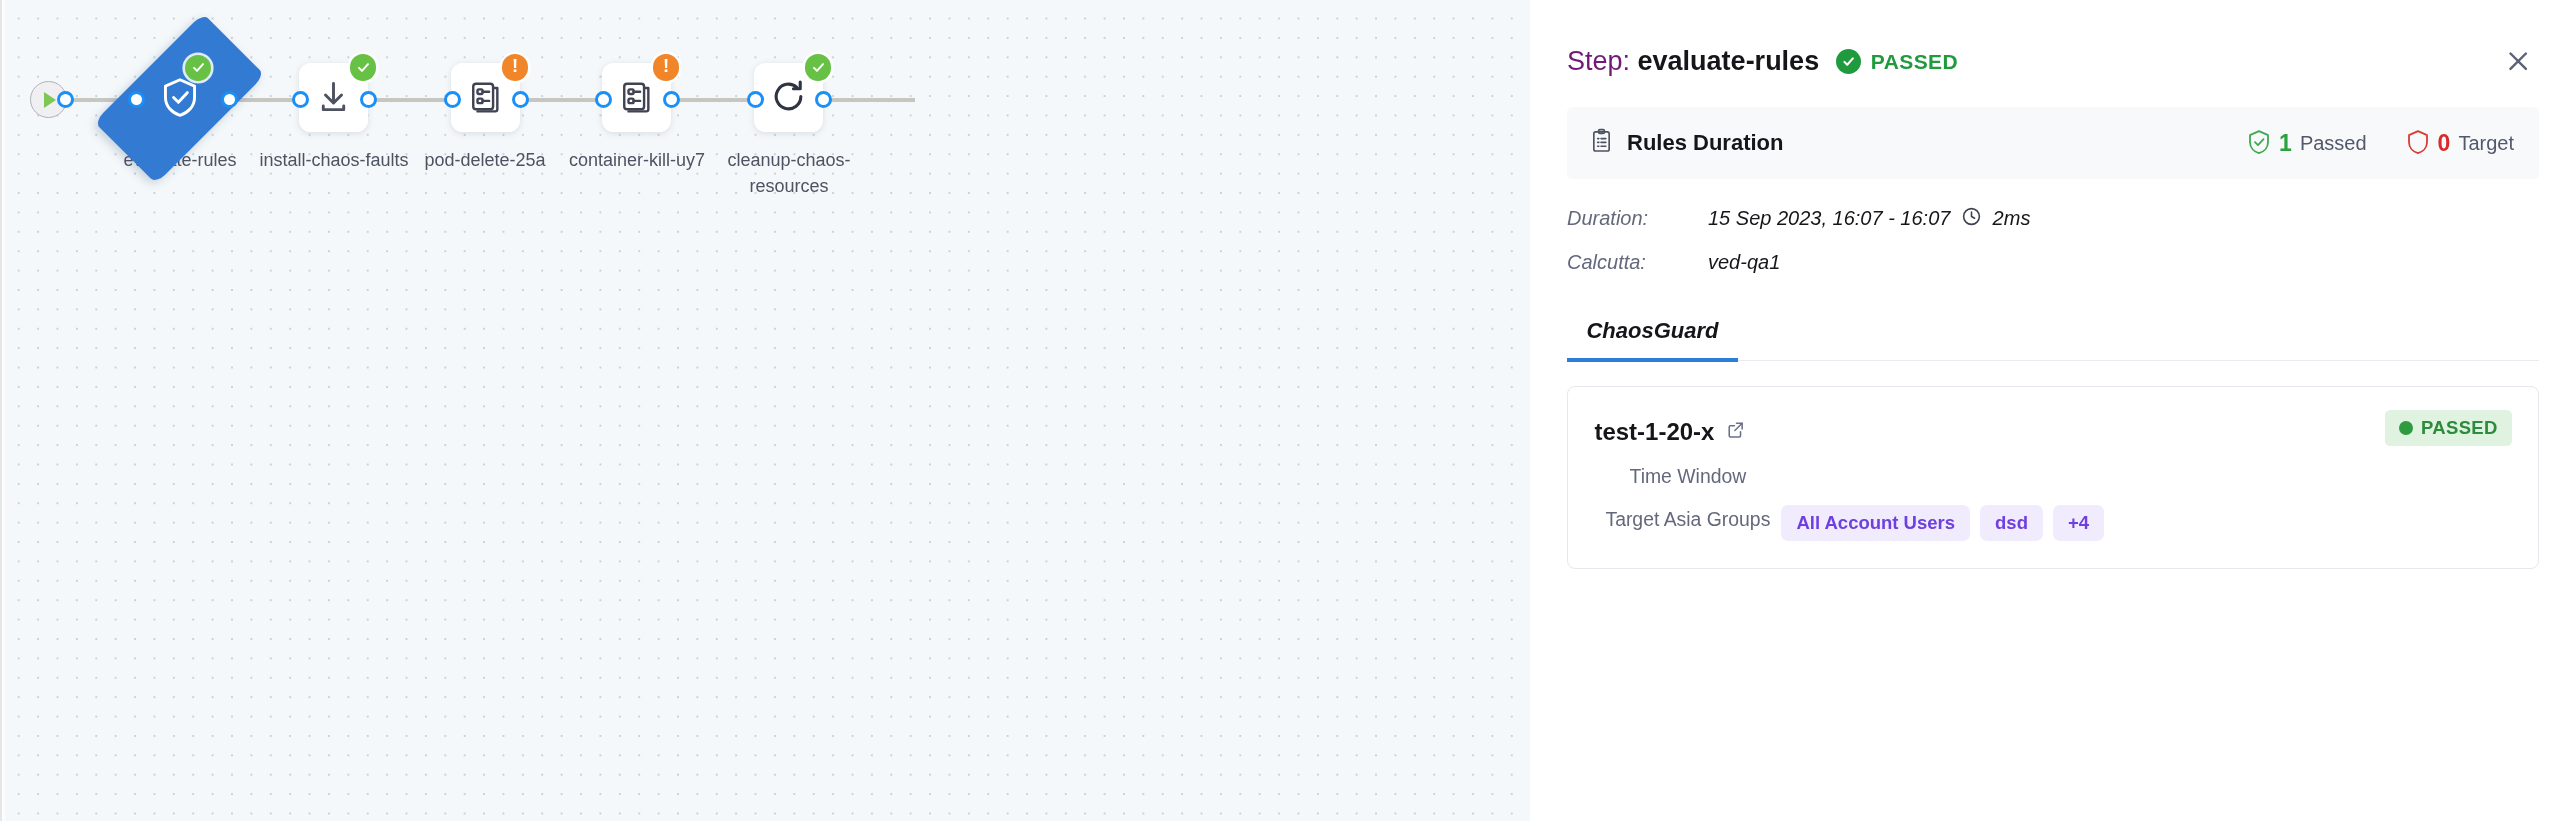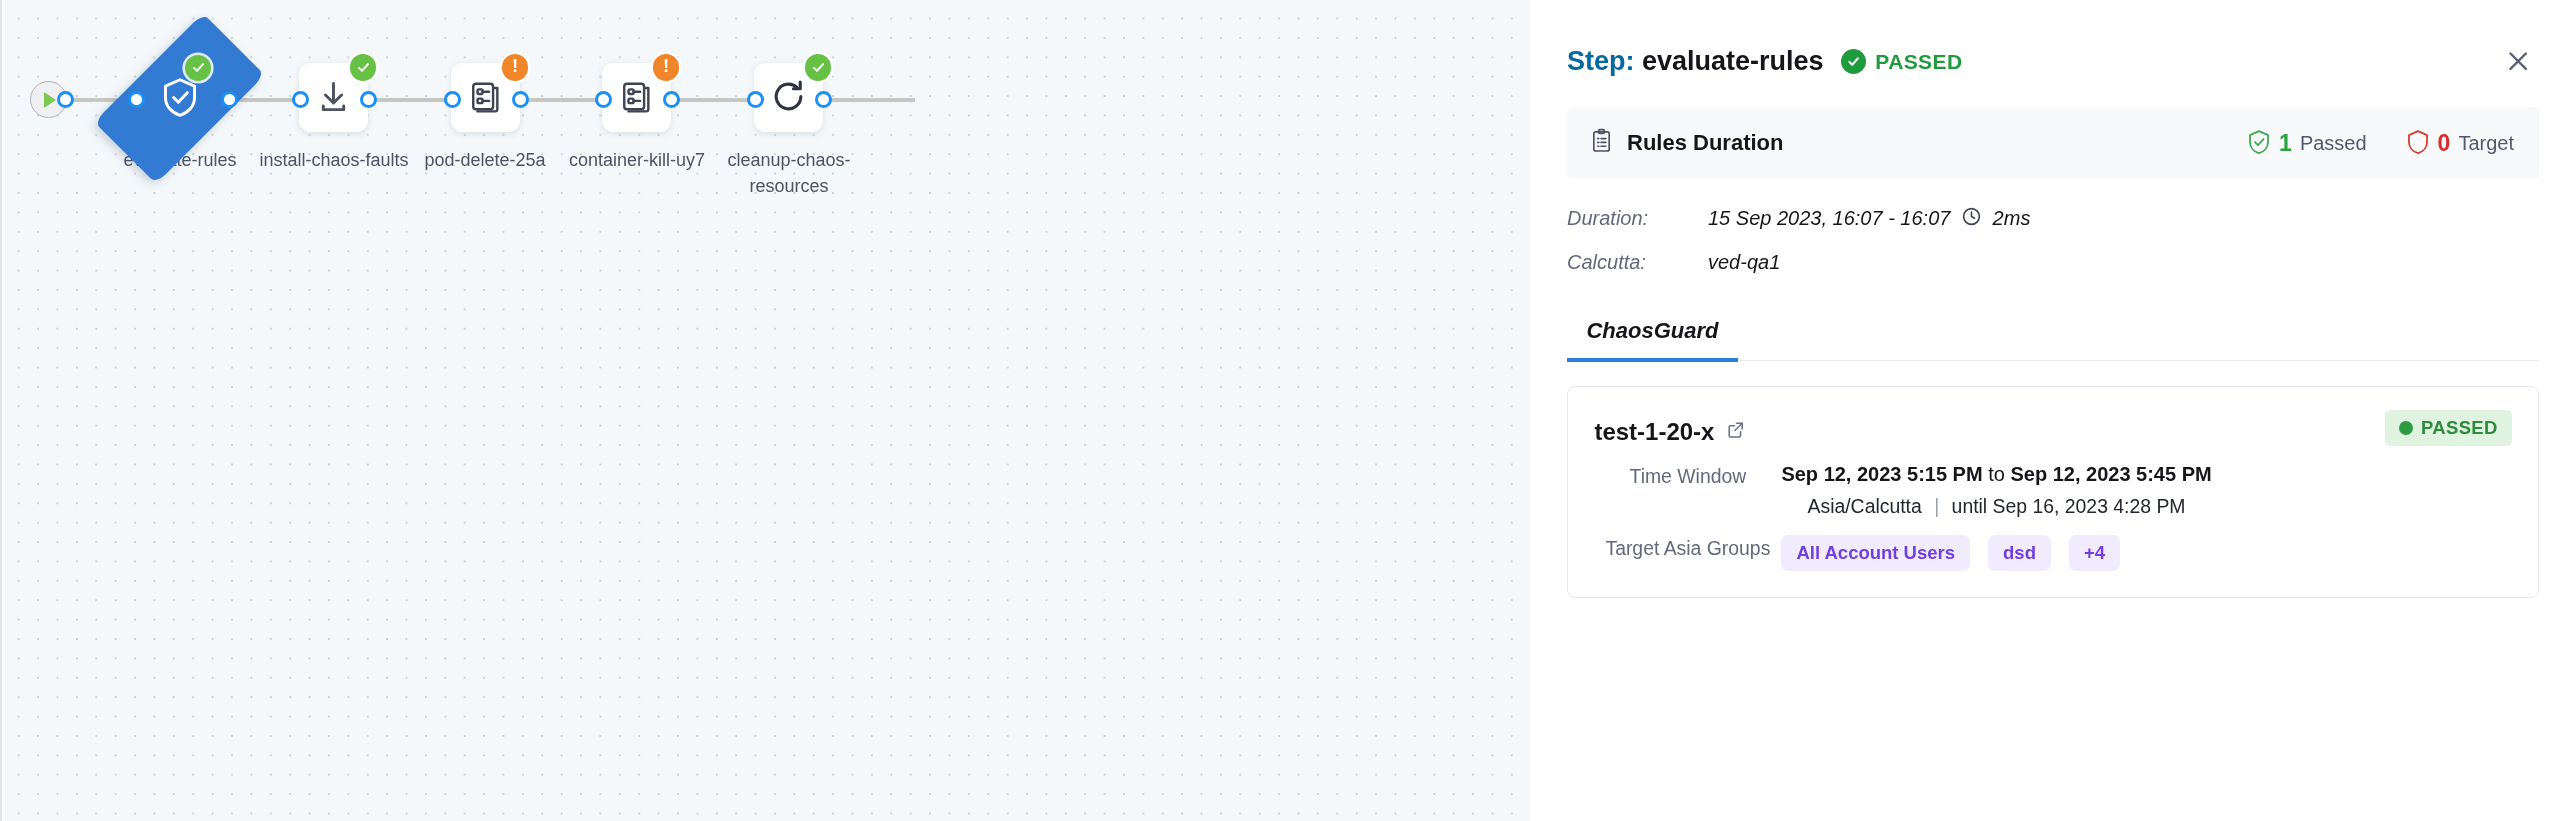--- a/index.html
+++ b/index.html
@@ -142,21 +142,21 @@
     display: flex; align-items: center;
     padding: 35px 37px 0 37px;
     height: 88px;
   }
   .step-title {
     font-size: 27px;
     color: #16161a;
     font-weight: 600;
     white-space: nowrap;
   }
-  .step-title .lbl { color: #0369a1; font-weight: 700; }
+  .step-title .lbl { color: #701a75; font-weight: 400; }
   .head-status {
     display: flex; align-items: center; gap: 9.7px; margin-left: 17px;
   }
   .check-circle {
     width: 25px; height: 25px; border-radius: 50%;
     background: #1f9b3e;
     display: flex; align-items: center; justify-content: center;
   }
   .passed-word {
     color: #1f9b3e; font-size: 21px; font-weight: 600; letter-spacing: 0.4px;
@@ -235,21 +235,21 @@
     display: flex; align-items: center; gap: 8px;
   }
   .pill-dot { width: 14px; height: 14px; border-radius: 50%; background: #2e9b41; }
 
   .rc-row { display: flex; margin-top: 17px; text-align: center; }
   .rc-key { width: 187px; font-size: 19.4px; color: #63687c; padding-top: 2.6px; }
   .rc-val { font-size: 20px; color: #16161a; }
   .rc-val .b { font-weight: 700; }
   .rc-sub { margin-top: 8.8px; font-size: 19.4px; color: #23262e; }
   .rc-sep { color: #9aa0b0; margin: 0 7px; }
-  .chips { display: flex; gap: 18px; }
+  .chips { display: flex; gap: 10px; }
   .chip {
     background: #f1ecfd;
     color: #6f3fe0;
     border-radius: 7px;
     padding: 7px 15px;
     font-size: 18.5px;
     font-weight: 600;
     cursor: pointer;
   }
 </style>
@@ -466,32 +466,20 @@
           </span>
         </div>
         <div class="pill-passed">
           <span class="pill-dot"></span>
           <span>PASSED</span>
         </div>
       </div>
 
       <div class="rc-row">
         <div class="rc-key">Time Window</div>
-        <div>
-          <div class="rc-val">
-            <span class="b">Sep 12, 2023 5:15 PM</span>
-            <span>to</span>
-            <span class="b">Sep 12, 2023 5:45 PM</span>
-          </div>
-          <div class="rc-sub">
-            <span>Asia/Calcutta</span>
-            <span class="rc-sep">|</span>
-            <span>until Sep 16, 2023 4:28 PM</span>
-          </div>
-        </div>
       </div>
 
       <div class="rc-row">
         <div class="rc-key">Target Asia Groups</div>
         <div class="chips">
           <span class="chip">All Account Users</span>
           <span class="chip">dsd</span>
           <span class="chip">+4</span>
         </div>
       </div>

